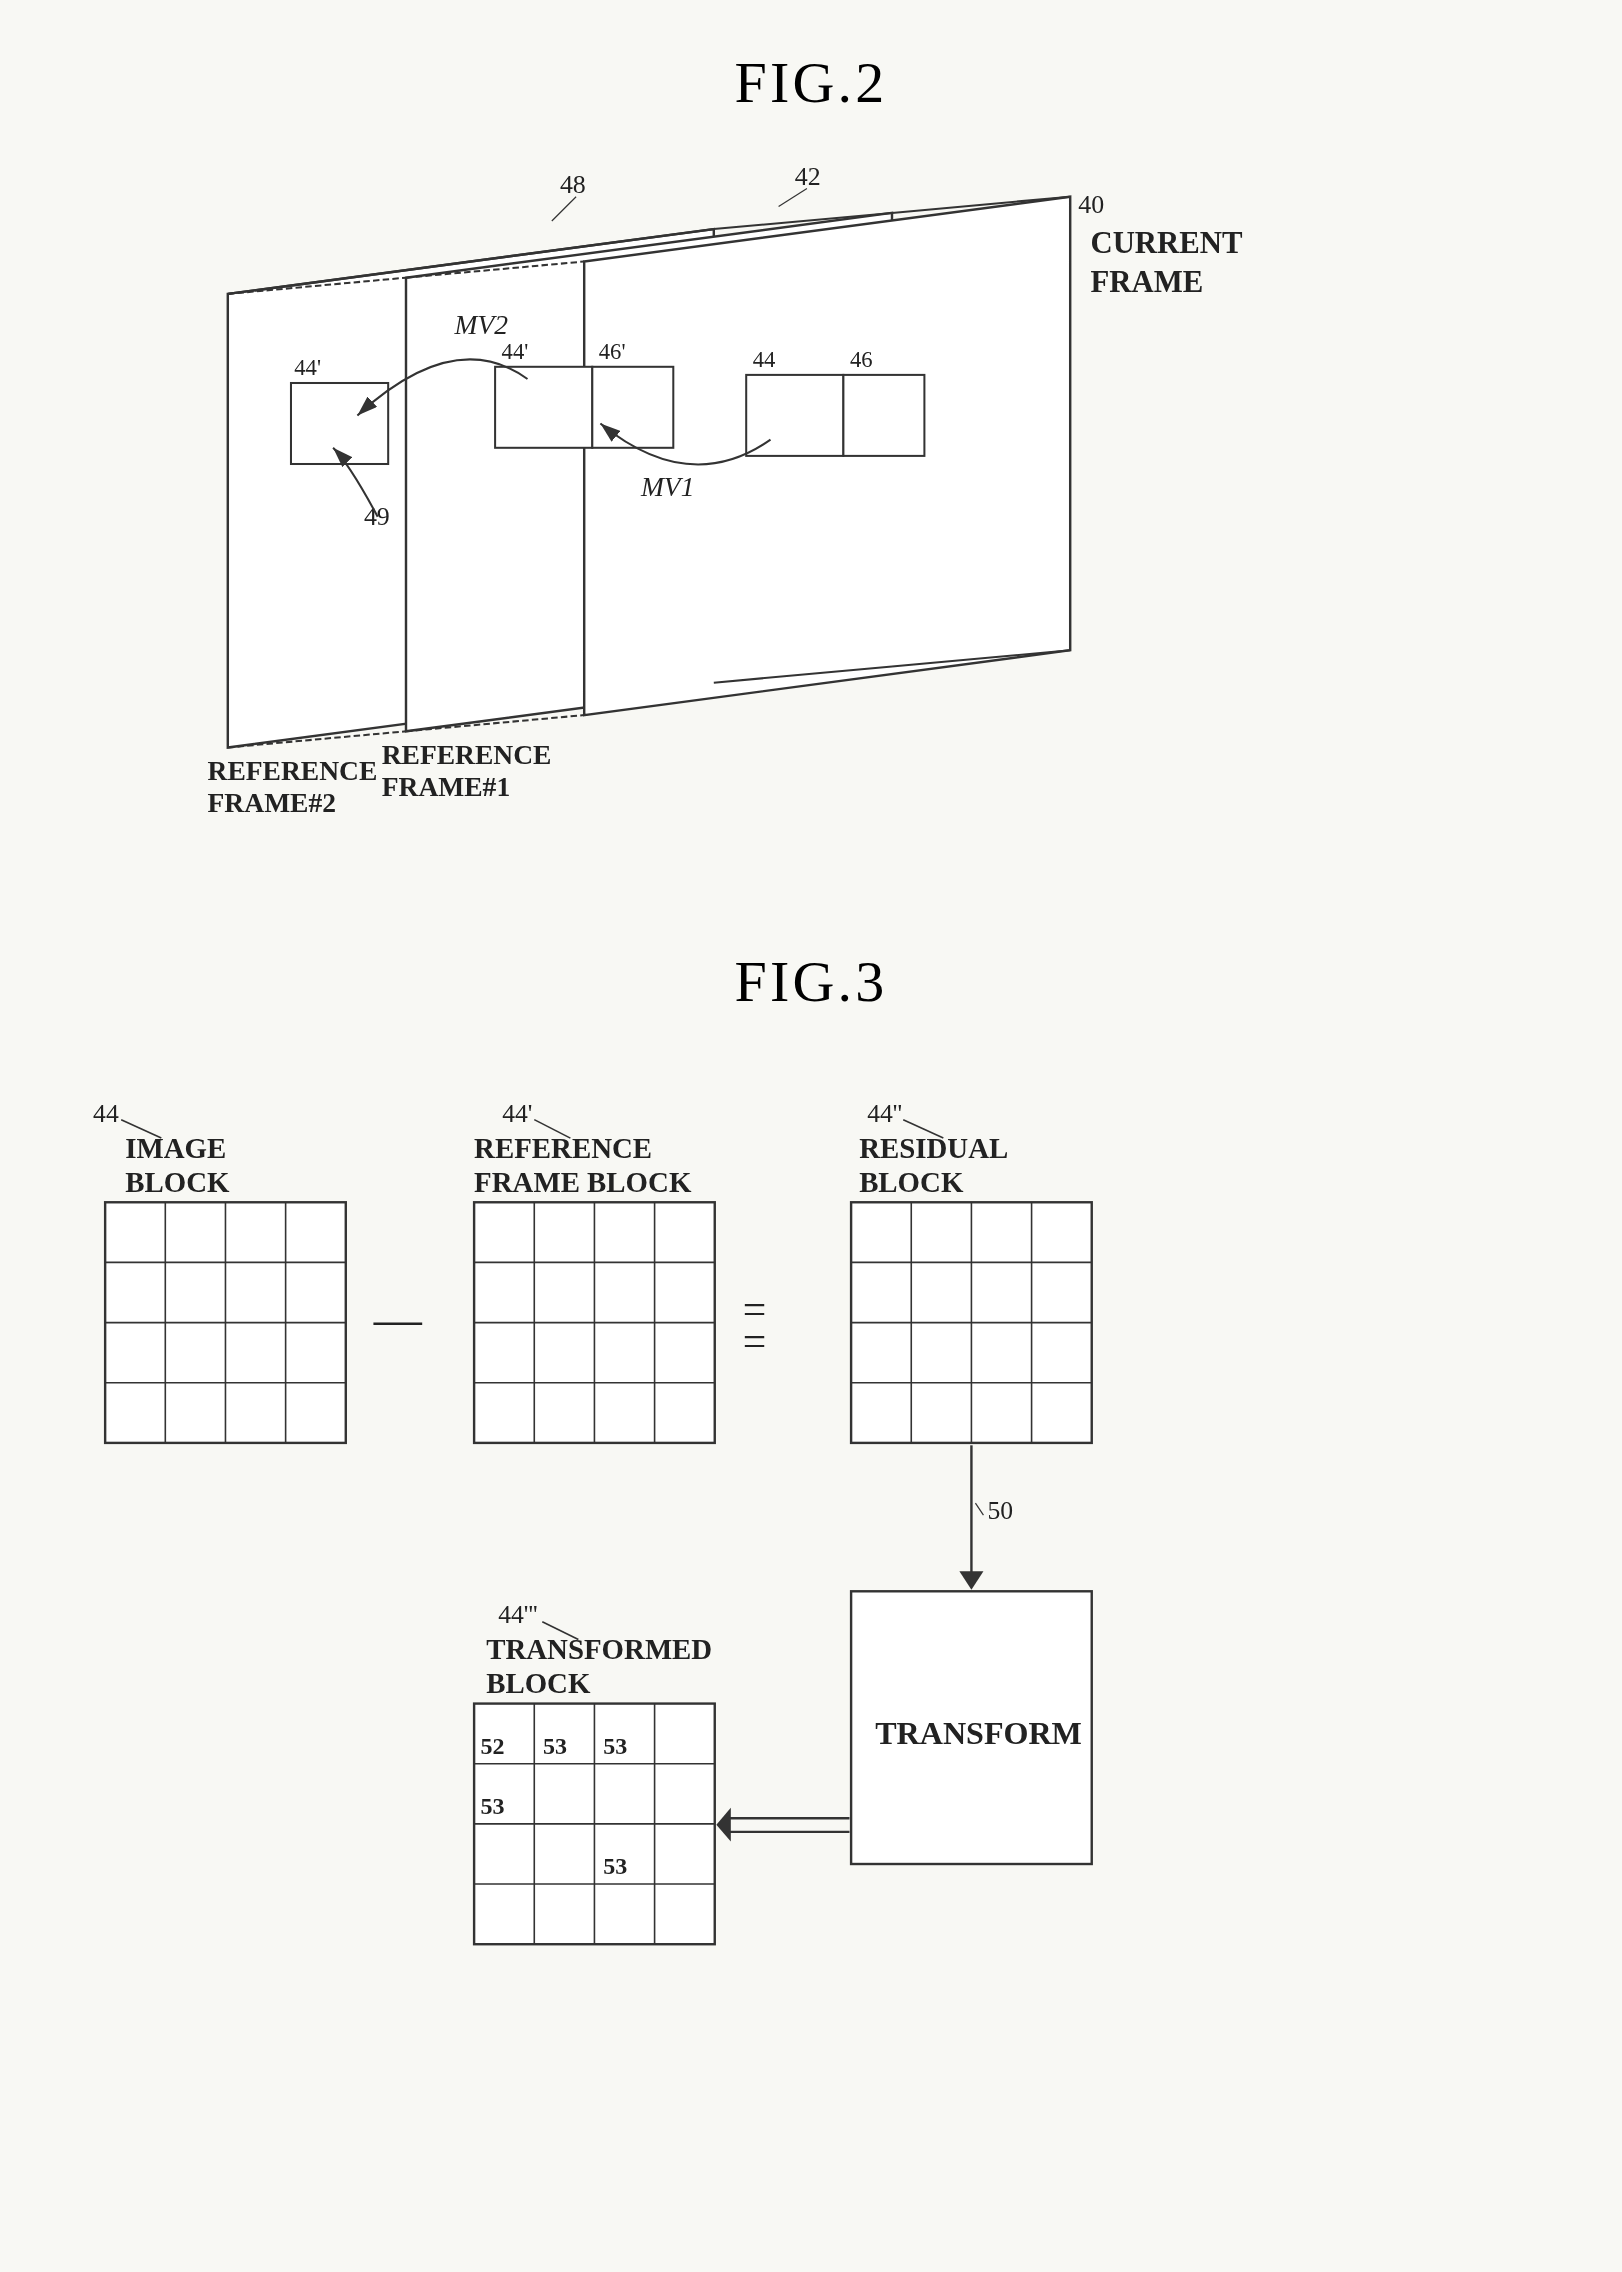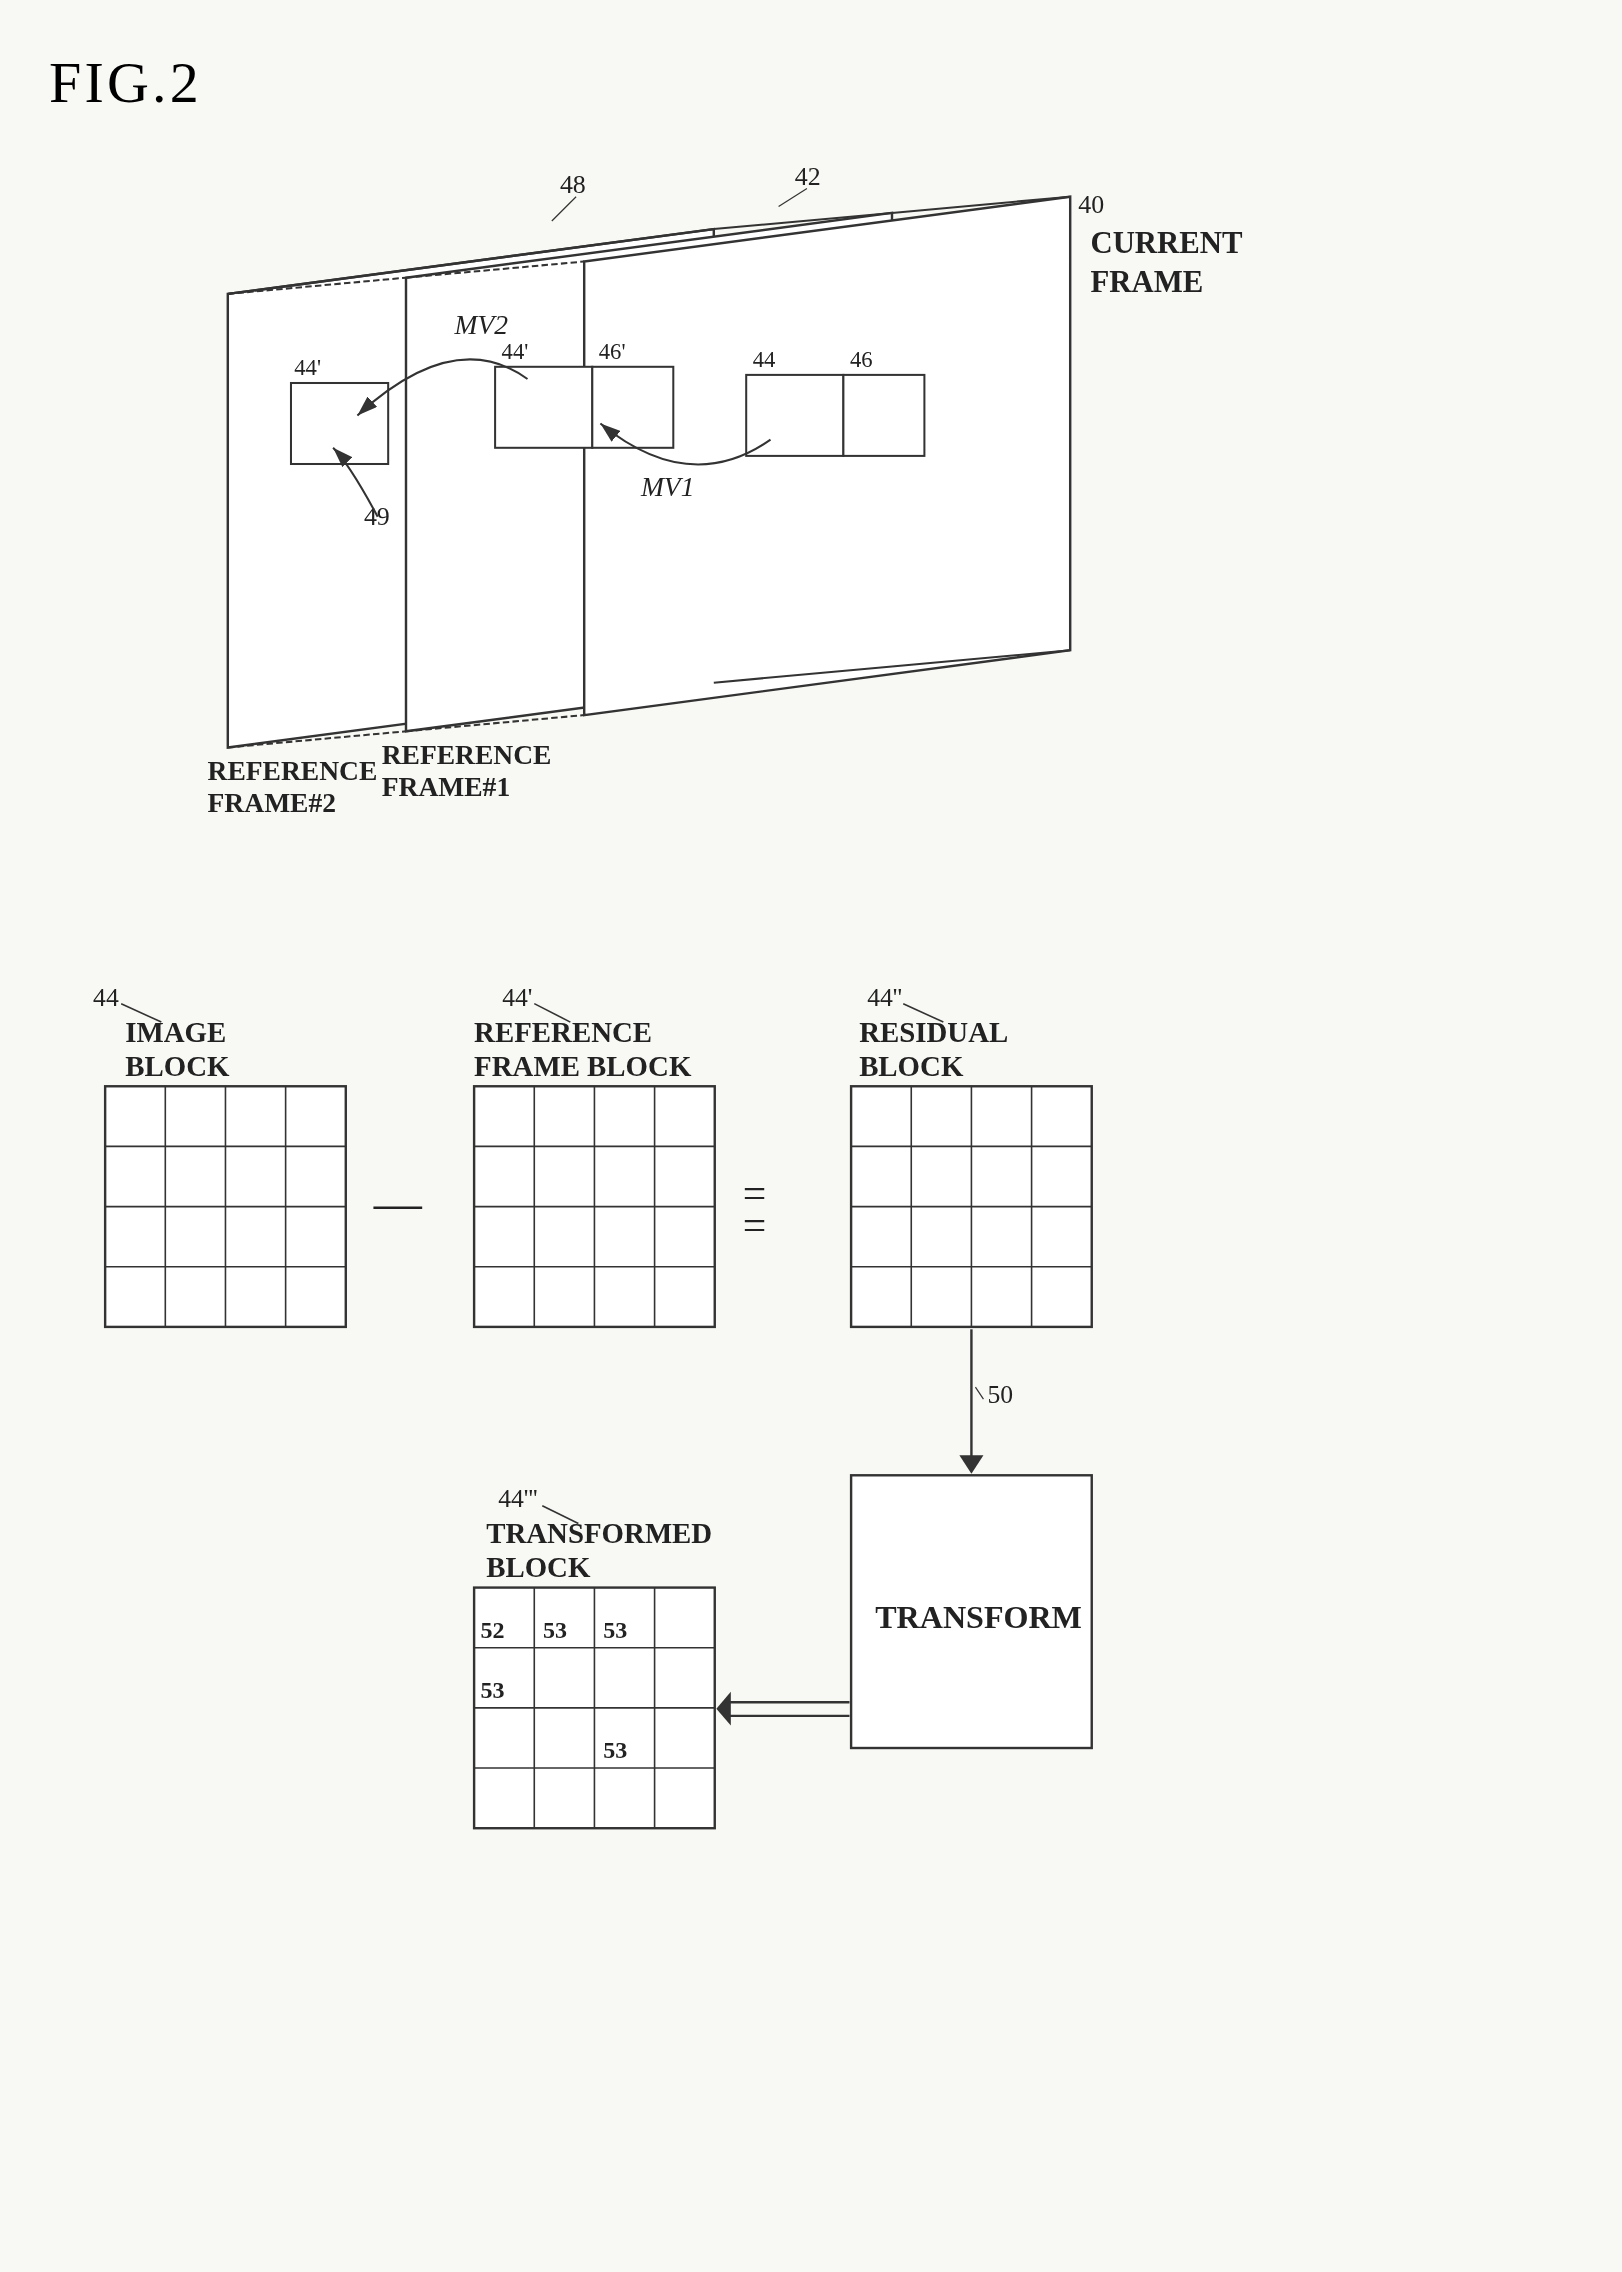--- a/index.html
+++ b/index.html
@@ -24,21 +24,21 @@
     .fig2-section {
       position: relative;
       width: 100%;
       height: 850px;
       margin-bottom: 49px;
     }
 
     .fig2-title {
       font-size: 58px;
       font-weight: normal;
-      text-align: left;
+      text-align: center;
       margin-bottom: 24px;
       letter-spacing: 3.2px;
     }
 
     .fig2-diagram {
       position: relative;
       width: 1296px;
       height: 729px;
       margin: 0 auto;
     }
@@ -156,20 +156,21 @@
           </marker>
           <marker id="arrowhead2" markerWidth="10" markerHeight="7" refX="0" refY="3.5" orient="auto">
             <polygon points="10 0, 0 3.5, 10 7" fill="#333"></polygon>
           </marker>
         </defs>
       </svg>
     </div>
   </div>
 
   <div class="fig3-section">
+    <div class="fig3-title">FIG.3</div>
 
     <div class="fig3-content">
       <svg class="fig3-svg" viewBox="0 0 1900 1480" xmlns="http://www.w3.org/2000/svg">
 
         <defs>
           <marker id="arrow-down" markerWidth="10" markerHeight="8" refX="5" refY="8" orient="auto">
             <polygon points="0 0, 10 0, 5 8" fill="#333"></polygon>
           </marker>
           <marker id="arrow-left" markerWidth="8" markerHeight="10" refX="0" refY="5" orient="auto">
             <polygon points="8 0, 0 5, 8 10" fill="#333"></polygon>

